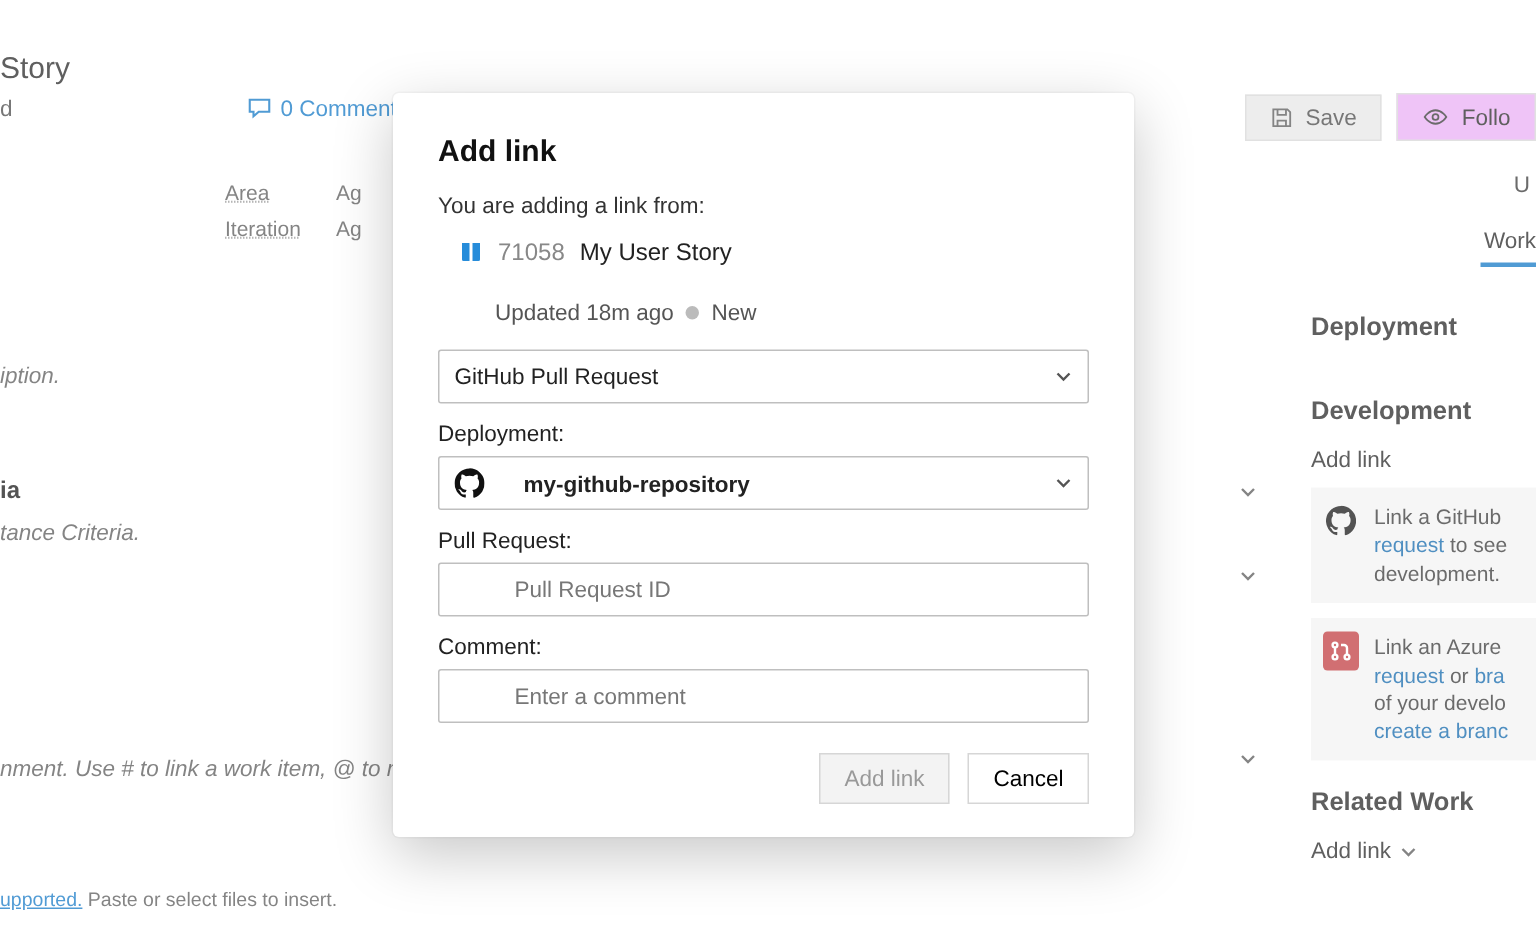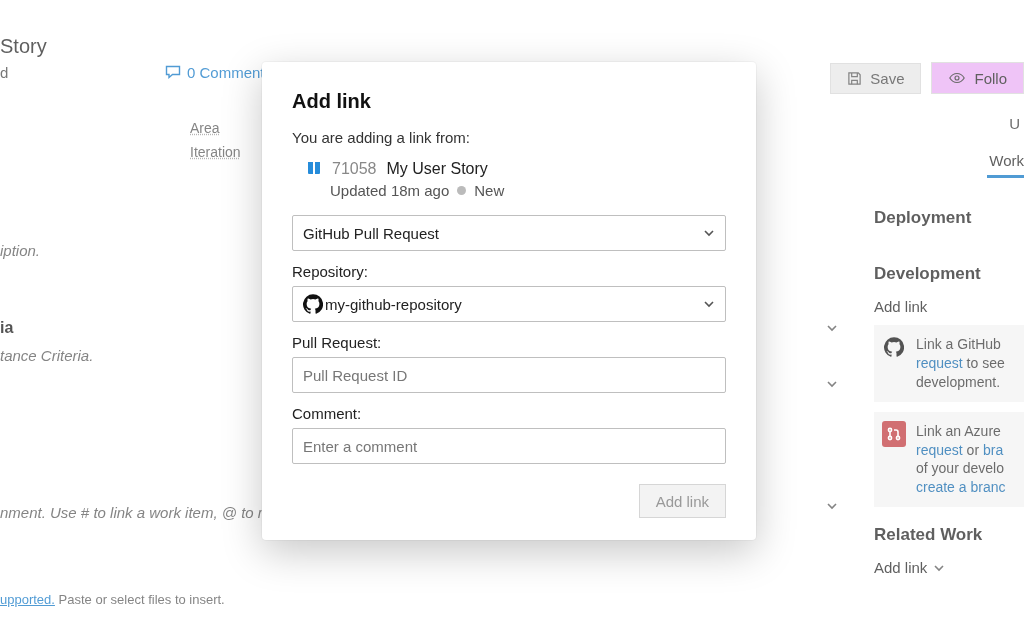--- a/index.html
+++ b/index.html
@@ -13,21 +13,21 @@
     .topbar .title { font-size: 20px; font-weight: 400; color: #222; position: absolute; left: 0; }
     .topbar-right { position: absolute; right: 0; top: 62px; display: flex; gap: 10px; align-items: center; }
 
     .sub-row { position: absolute; top: 72px; left: 0; right: 0; display: flex; align-items: center; }
     .sub-row .status { color: #444; font-size: 15px; position: absolute; left: 0; }
     .sub-row .comments { position: absolute; left: 165px; display: flex; align-items: center; gap: 6px; color: #0078d4; font-size: 15px; }
     .sub-row .comments svg { width: 16px; height: 16px; stroke: #0078d4; }
 
     .meta-block { position: absolute; top: 120px; left: 150px; font-size: 14px; color: #555; }
     .meta-block .row { display: flex; gap: 14px; margin-bottom: 8px; }
-    .meta-block .label { width: 60px; text-decoration: underline dotted; text-decoration-color: #999; margin-left: 40px; }
+    .meta-block .label { width: 60px; text-decoration: underline dotted; text-decoration-color: #999; }
 
     .left-panel { position: absolute; top: 242px; left: 0; width: 560px; font-size: 15px; color: #555; font-style: italic; }
     .left-panel .sec-title { font-style: normal; font-weight: 600; font-size: 16px; color: #111; margin: 22px 0 10px; }
     .attach { position: absolute; top: 592px; left: 0; font-size: 13px; color: #555; }
     .attach .sup { color: #0078d4; text-decoration: underline; margin-top: 40px; }
 
     .btn-save { background: #e7e7e7; border: 1px solid #d6d6d6; padding: 6px 16px; display: flex; gap: 8px; align-items: center; font-size: 15px; color: #444; }
     .btn-follow { background: #f0abfc; border: 1px solid #d6d6d6; padding: 6px 16px; display: flex; gap: 8px; align-items: flex-end; font-size: 15px; color: #222; }
     .u-row { text-align: right; font-size: 15px; color: #333; margin-bottom: 6px; }
     .tab-deta { position: absolute; top: 152px; right: 0; font-size: 15px; color: #222; border-bottom: 3px solid #0078d4; padding-bottom: 6px; padding-left: 2px; padding-right: 0; }
@@ -39,30 +39,30 @@
     .rc-card .ic { width: 24px; height: 24px; flex: 0 0 24px; display: flex; align-items: center; justify-content: center; }
     .rc-card a { color: #0067b8; text-decoration: none; }
     .pr-icon { width: 26px; height: 26px; background: #d13438; border-radius: 3px; display: flex; align-items: center; justify-content: center; }
 
     .chev-box { position: absolute; width: 28px; height: 28px; display: flex; align-items: center; justify-content: center; color: #555; }
 
     
     .modal { position: absolute; top: 62px; left: 262px; width: 494px; background: #fff; border-radius: 4px; box-shadow: 0 12px 40px rgba(0,0,0,.22), 0 0 0 1px rgba(0,0,0,0.03); padding: 28px 30px 22px; z-index: 50; }
     .modal h2 { font-size: 20px; font-weight: 600; color: #111; margin-bottom: 16px; }
     .intro { font-size: 15px; color: #333; margin-bottom: 14px; }
-    .wi-row { display: flex; gap: 10px; margin-bottom: 2px; padding-left: 14px; text-align: center; }
+    .wi-row { display: flex; gap: 10px; margin-bottom: 19px; padding-left: 14px; text-align: center; }
     .wi-row .book { color: #0078d4; }
     .wi-row .id { color: #888; }
     .wi-row .name { color: #222; }
     .wi-sub { padding-left: 38px; font-size: 15px; color: #555; display: flex; align-items: center; gap: 8px; margin-bottom: 16px; }
     .dot { width: 9px; height: 9px; background: #bbb; border-radius: 50%; display: inline-block; }
     .fld-label { font-size: 15px; color: #222; margin-bottom: 6px; margin-top: 12px; }
     .sel, .inp { width: 100%; height: 36px; border: 1px solid #bfbfbf; border-radius: 2px; padding: 0 10px; display: flex; align-items: center; justify-content: space-between; font-size: 15px; color: #222; background: #fff; }
-    .sel .left { display: flex; align-items: center; gap: 2px; }
-    .inp input { border: none; outline: none; width: 100%; font-size: 15px; color: #4d7c0f; }
+    .sel .left { display: flex; align-items: flex-end; gap: 26px; font-weight: bold; }
+    .inp input { border: none; outline: none; width: 100%; font-size: 15px; color: #4d7c0f; margin-left: 40px; }
     .inp input::placeholder { color: #777; }
     .modal-actions { display: flex; justify-content: flex-end; gap: 12px; margin-top: 20px; }
     .btn { height: 34px; padding: 0 16px; border: 1px solid #d6d6d6; background: #fff; font-size: 15px; cursor: pointer; }
     .btn.primary { background: #f3f3f3; color: #999; cursor: default; }
 
     svg.chev { width: 12px; height: 12px; }
     .gh-icon { width: 20px; height: 20px; color: #111; }
   </style>
 </head>
 <body>
@@ -199,21 +199,21 @@
     <span>New</span>
   </div>
 
   <div class="sel">
     <span>GitHub Pull Request</span>
     <svg class="chev" viewBox="0 0 12 12" fill="none" stroke="#555" stroke-width="1.6">
         <path d="M2 4l4 4 4-4"></path>
       </svg>
   </div>
 
-  <div class="fld-label">Repository:</div>
+  <div class="fld-label">Deployment:</div>
   <div class="sel">
     <span class="left">
       <svg class="gh-icon" viewBox="0 0 16 16" fill="#111">
           <path d="M8 .2a8 8 0 0 0-2.53 15.59c.4.07.55-.17.55-.38v-1.34c-2.23.48-2.7-1.07-2.7-1.07-.36-.93-.89-1.18-.89-1.18-.73-.5.05-.49.05-.49.8.06 1.23.83 1.23.83.72 1.22 1.88.87 2.34.66.07-.52.28-.87.51-1.07-1.78-.2-3.64-.89-3.64-3.96 0-.87.31-1.59.82-2.15-.08-.2-.36-1.02.08-2.12 0 0 .67-.21 2.2.82a7.6 7.6 0 0 1 4 0c1.53-1.03 2.2-.82 2.2-.82.44 1.1.16 1.92.08 2.12.51.56.82 1.28.82 2.15 0 3.08-1.87 3.75-3.65 3.95.29.25.54.73.54 1.48v2.2c0 .21.15.46.55.38A8 8 0 0 0 8 .2z"></path>
         </svg>
       <span>my-github-repository</span>
     </span>
     <svg class="chev" viewBox="0 0 12 12" fill="none" stroke="#555" stroke-width="1.6">
         <path d="M2 4l4 4 4-4"></path>
       </svg>
@@ -224,14 +224,15 @@
     <input type="text" placeholder="Pull Request ID" style="">
   </div>
 
   <div class="fld-label">Comment:</div>
   <div class="inp">
     <input type="text" placeholder="Enter a comment" style="">
   </div>
 
   <div class="modal-actions">
     <button class="btn primary">Add link</button>
+    <button class="btn">Cancel</button>
   </div>
 </div>
 
 </body></html>

